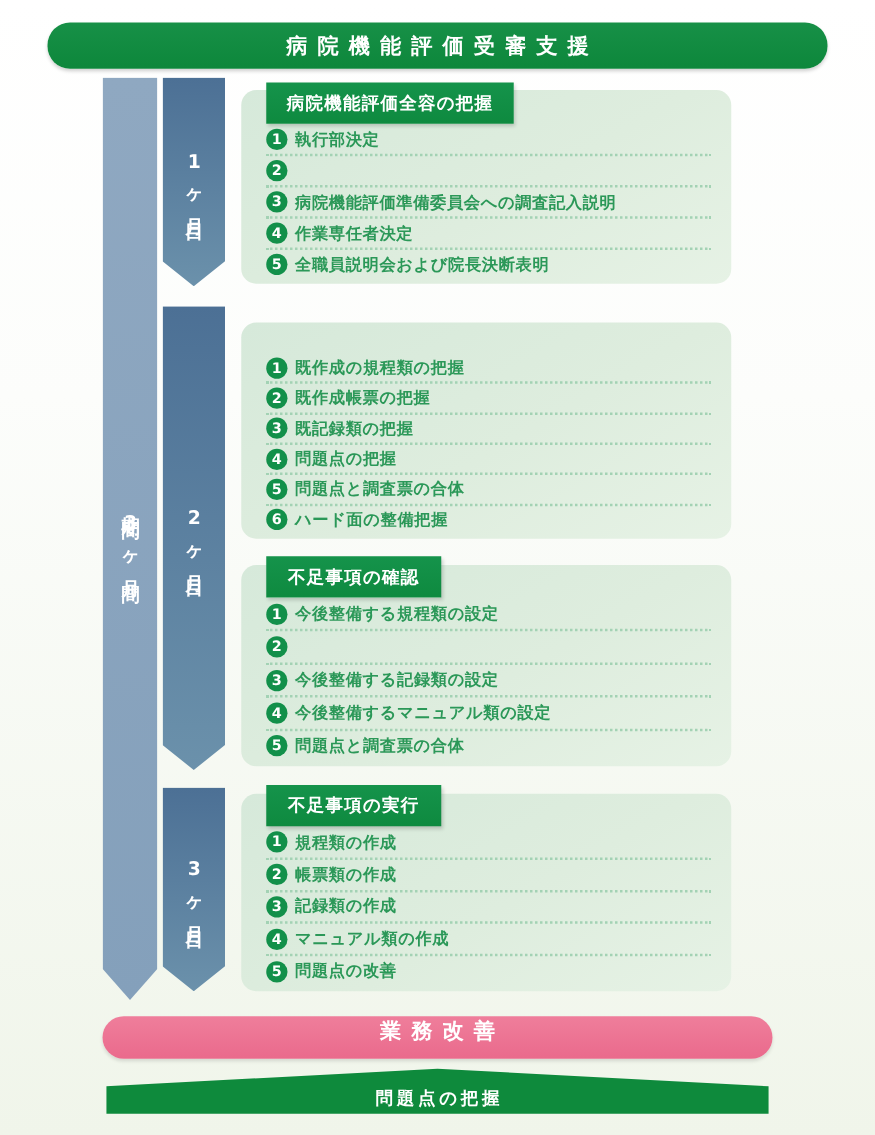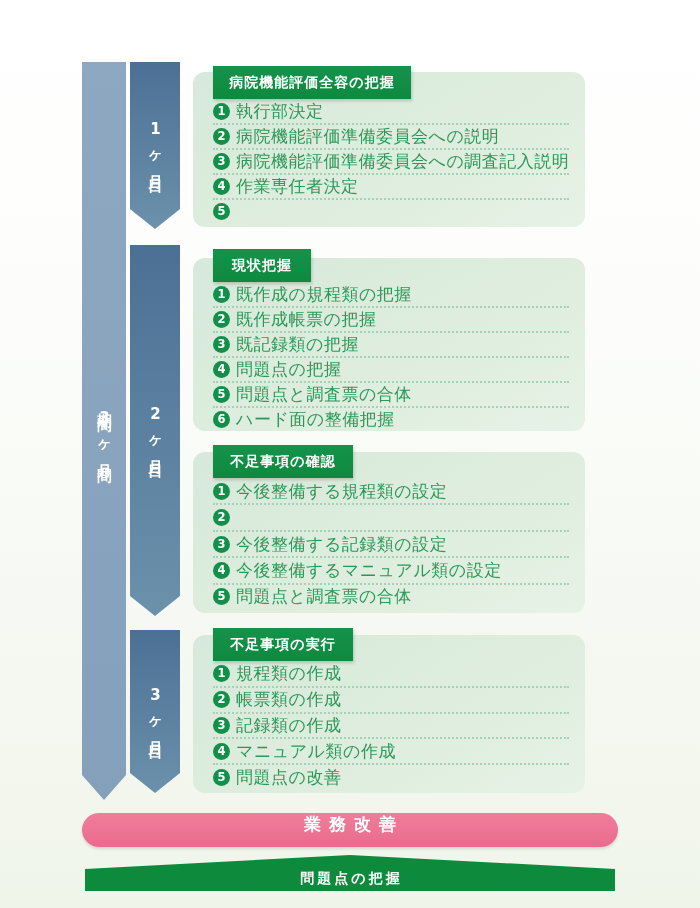--- a/index.html
+++ b/index.html
@@ -80,21 +80,21 @@
   .task-row{
     flex:1;display:flex;align-items:center;gap:6px;
     border-bottom:2px dotted #a3d2b4;
   }
   .task-row:last-child{border-bottom:none;}
   .num-circle{
     flex:0 0 17px;width:17px;height:17px;border-radius:50%;
     background:#12904a;color:#ffffff;
     font-size:11.5px;font-weight:bold;line-height:17px;text-align:center;
   }
-  .task-text{color:#2b9858;font-size:17px;font-weight:normal;letter-spacing:.5px;white-space:nowrap;}
+  .task-text{color:#2b9858;font-size:13px;font-weight:bold;letter-spacing:.5px;white-space:nowrap;}
   
   .kaizen-banner{
     position:absolute;left:82px;top:813px;width:536px;height:34px;
     background:linear-gradient(180deg,#ef7e9b 0%,#ea6a8c 100%);
     border-radius:17px;
     display:flex;align-items:flex-start;justify-content:center;
     box-shadow:0 2px 3px rgba(0,0,0,.12);
   }
   .kaizen-banner span{color:#ffffff;font-size:17px;font-weight:bold;letter-spacing:8px;text-indent:8px;}
   .followup{position:absolute;left:85px;top:854px;width:530px;height:38px;}
@@ -102,20 +102,23 @@
   .followup-label{
     position:absolute;left:0;top:16px;width:100%;text-align:center;
     color:#ffffff;font-size:14px;font-weight:bold;letter-spacing:3px;text-indent:3px;
   }
 </style>
 </head>
 <body>
 
 <div class="page">
 
+  <div class="top-banner">
+    <span>病院機能評価受審支援</span>
+  </div>
 
   <div class="v-arrow duration-arrow">
     <span class="v-label">期間3ヶ月間</span>
   </div>
 
   <div class="v-arrow month-arrow month-1">
     <span class="v-label">1ヶ月目</span>
   </div>
   <div class="v-arrow month-arrow month-2">
     <span class="v-label">2ヶ月目</span>
@@ -125,32 +128,32 @@
   </div>
 
   <div class="light-box box-1">
     <div class="items">
       <div class="task-row">
         <span class="num-circle">1</span>
         <span class="task-text">執行部決定</span>
       </div>
       <div class="task-row">
         <span class="num-circle">2</span>
-        <span class="task-text">病院機能評価準備委員会への説明</span>
       </div>
       <div class="task-row">
         <span class="num-circle">3</span>
         <span class="task-text">病院機能評価準備委員会への調査記入説明</span>
       </div>
       <div class="task-row">
         <span class="num-circle">4</span>
         <span class="task-text">作業専任者決定</span>
       </div>
       <div class="task-row">
         <span class="num-circle">5</span>
+        <span class="task-text">全職員説明会および院長決断表明</span>
       </div>
     </div>
   </div>
   <div class="box-header hdr-1">
     <span>病院機能評価全容の把握</span>
   </div>
 
   <div class="light-box box-2">
     <div class="items">
       <div class="task-row">
@@ -171,23 +174,20 @@
       </div>
       <div class="task-row">
         <span class="num-circle">5</span>
         <span class="task-text">問題点と調査票の合体</span>
       </div>
       <div class="task-row">
         <span class="num-circle">6</span>
         <span class="task-text">ハード面の整備把握</span>
       </div>
     </div>
-  </div>
-  <div class="box-header hdr-2">
-    <span>現状把握</span>
   </div>
 
   <div class="light-box box-3">
     <div class="items">
       <div class="task-row">
         <span class="num-circle">1</span>
         <span class="task-text">今後整備する規程類の設定</span>
       </div>
       <div class="task-row">
         <span class="num-circle">2</span>

